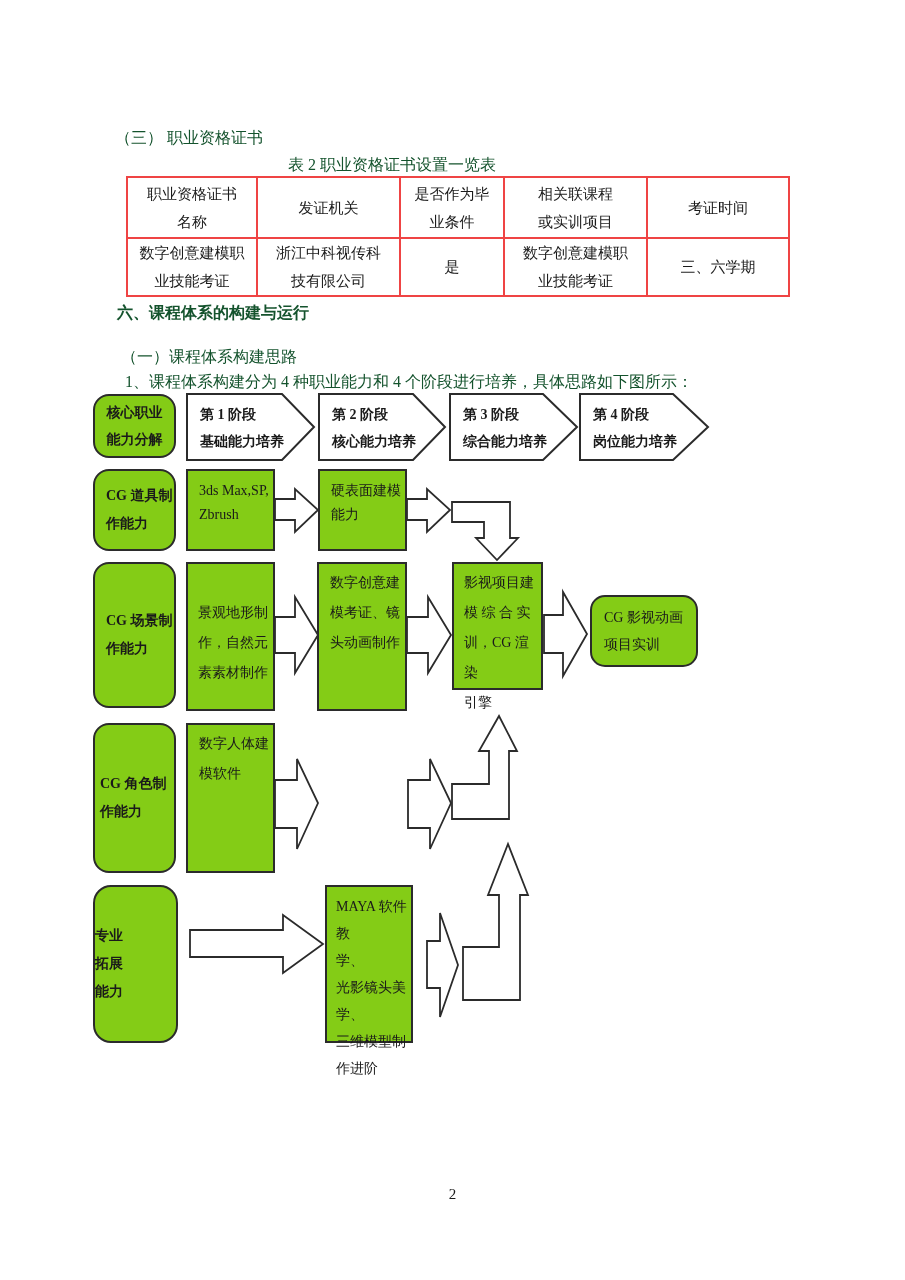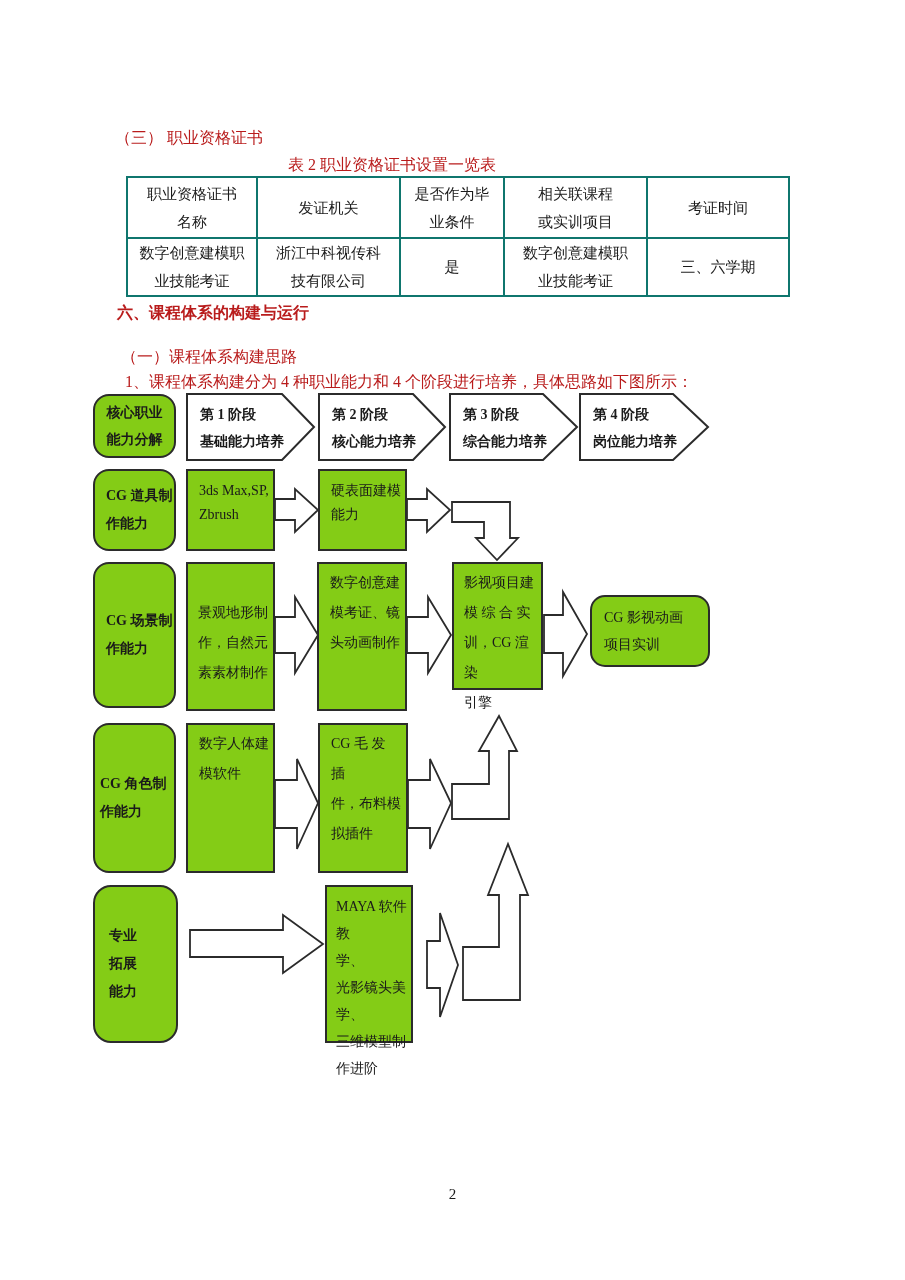--- a/index.html
+++ b/index.html
@@ -1,28 +1,28 @@
 <!DOCTYPE html>
 <html><head>
 <meta charset="utf-8">
 <style>
   html,body{margin:0;padding:0;background:#e8e8e8;}
   .page{
     position:relative;width:905px;height:1280px;background:#ffffff;
     font-family:"Liberation Serif","DejaVu Serif",serif;color:#1a1a1a;overflow:hidden;
   }
-  .txt{position:absolute;white-space:pre-line;color:#b91c1c;}
+  .txt{position:absolute;white-space:pre-line;color:#14532d;}
   .h16{font-size:16px;line-height:22px;}
   .bold{font-weight:bold;}
   .doc-table{
     position:absolute;left:126px;top:176px;width:662px;
     border-collapse:collapse;table-layout:fixed;
   }
   .doc-table td{
-    border:2px solid #0f766e;text-align:center;vertical-align:middle;
+    border:2px solid #ef4444;text-align:center;vertical-align:middle;
     white-space:pre-line;font-size:15px;line-height:28px;padding:0;color:#1a1a1a;
   }
   .overlay{position:absolute;left:0;top:0;}
   .overlay polygon{fill:#ffffff;stroke:#2b2b2b;}
   .chev{stroke-width:2px;}
   .arrow{stroke-width:1.8px;}
   .box{
     position:absolute;border:2px solid #2b2b2b;background:#84cc16;box-sizing:border-box;
     font-size:14px;white-space:pre-line;color:#1a1a1a;
   }
@@ -108,47 +108,44 @@
 岗位能力培养</div>
 
   <div class="box round" style="left:93px;top:394px;width:83px;height:64px;justify-content:center;line-height:27px;">核心职业
 能力分解</div>
   <div class="box round" style="left:93px;top:469px;width:83px;height:82px;padding-left:11px;">CG 道具制
 作能力</div>
   <div class="box round" style="left:93px;top:562px;width:83px;height:146px;padding-left:11px;">CG 场景制
 作能力</div>
   <div class="box round" style="left:93px;top:723px;width:83px;height:150px;padding-left:5px;">CG 角色制
 作能力</div>
-  <div class="box round" style="left:93px;top:885px;width:85px;height:158px;padding-left:14px;border-radius:18px;">专业
+  <div class="box round" style="left:93px;top:885px;width:85px;height:158px;border-radius:18px;">专业
 拓展
 能力</div>
 
   <div class="box" style="left:186px;top:469px;width:89px;height:82px;padding:8px 4px 0 11px;line-height:24px;">3ds Max,SP,
 Zbrush</div>
   <div class="box" style="left:318px;top:469px;width:89px;height:82px;padding:8px 4px 0 11px;line-height:24px;">硬表面建模
 能力</div>
 
   <div class="box" style="left:186px;top:562px;width:89px;height:149px;padding:34px 0 0 10px;line-height:30px;">景观地形制
 作，自然元
 素素材制作</div>
   <div class="box" style="left:317px;top:562px;width:90px;height:149px;padding:4px 4px 0 11px;line-height:30px;">数字创意建
 模考证、镜
 头动画制作</div>
   <div class="box" style="left:452px;top:562px;width:91px;height:128px;padding:4px 1px 0 10px;line-height:30px;">影视项目建
 模 综 合 实
 训，CG 渲染
 引擎</div>
-  <div class="box round" style="left:590px;top:595px;width:120px;height:72px;font-weight:normal;padding-left:12px;line-height:27px;border-radius:15px;">CG 影视动画
+  <div class="box round" style="left:590px;top:595px;width:108px;height:72px;font-weight:normal;padding-left:12px;line-height:27px;border-radius:15px;">CG 影视动画
 项目实训</div>
 
   <div class="box" style="left:186px;top:723px;width:89px;height:150px;padding:4px 4px 0 11px;line-height:30px;">数字人体建
 模软件</div>
-  <div class="box" style="left:318px;top:723px;width:90px;height:150px;padding:4px 4px 0 11px;line-height:30px;">CG 毛 发 插
-件，布料模
-拟插件</div>
 
   <div class="box" style="left:325px;top:885px;width:88px;height:158px;padding:6px 2px 0 9px;line-height:27px;">MAYA 软件教
 学、
 光影镜头美
 学、
 三维模型制
 作进阶</div>
 
   <div class="pagenum">2</div>
 

